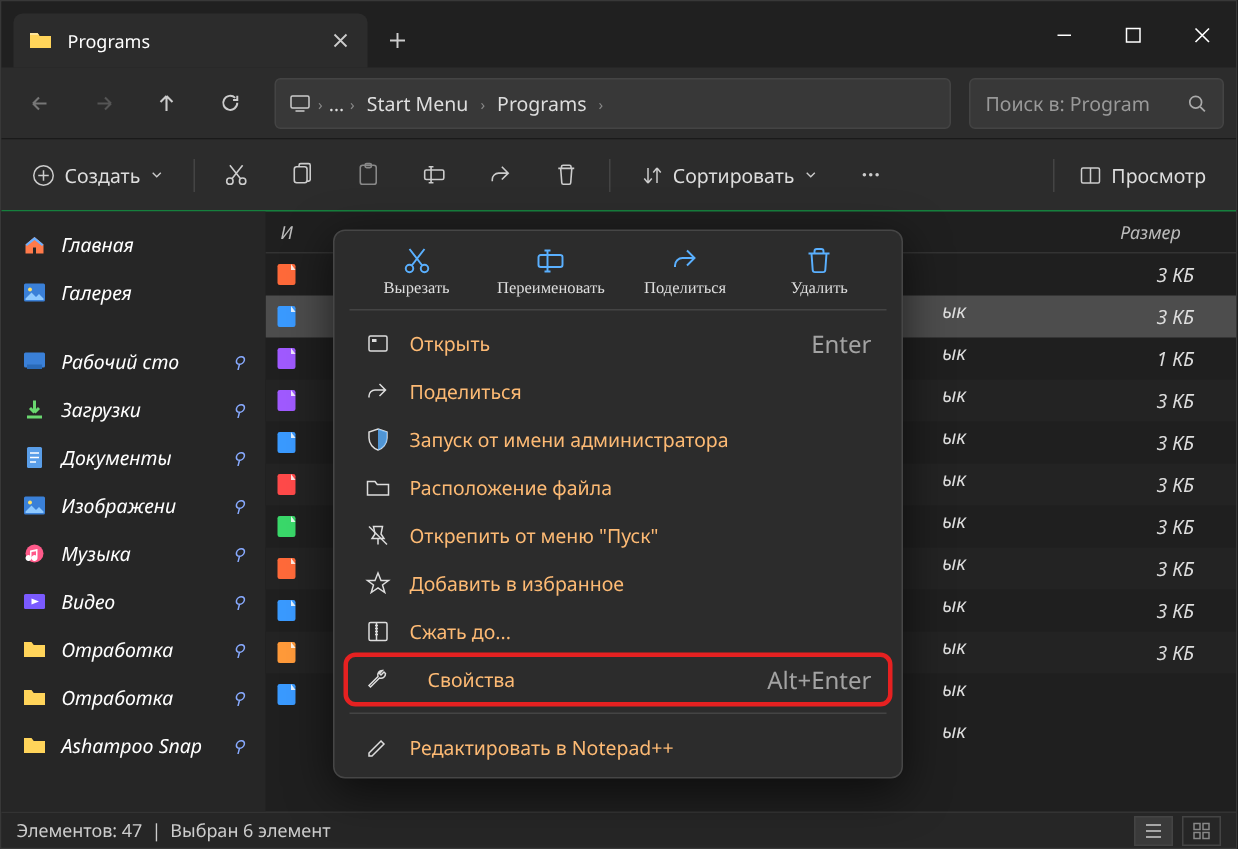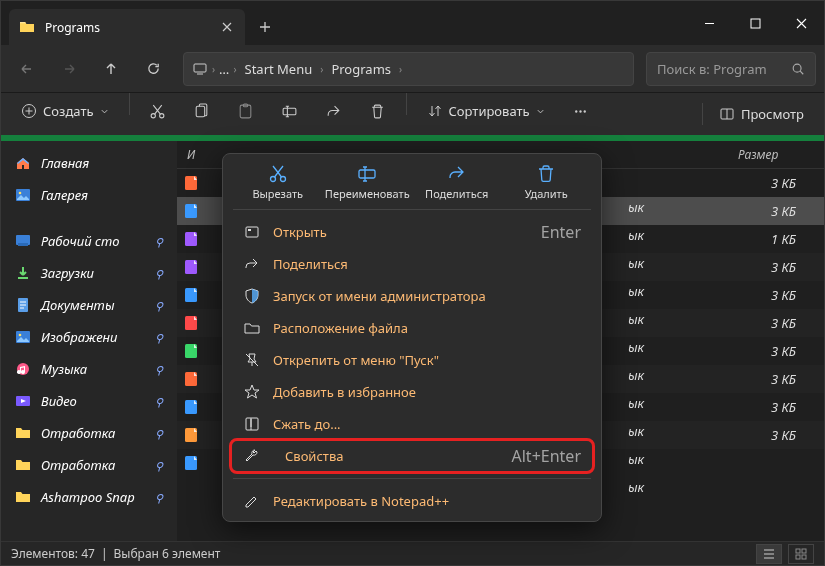--- a/index.html
+++ b/index.html
@@ -20,60 +20,60 @@
   .navbar { height: 48px; background: #2c2c2c; display: flex; align-items: center; padding: 0 8px; gap: 6px; border-bottom: 1px solid #1a1a1a; }
   .navbtn { width: 36px; height: 36px; display: flex; align-items: center; justify-content: center; color: #aaa; border-radius: 4px; }
   .navbtn.dim { color: #555; }
   .addrbar { flex: 1; height: 34px; background: #383838; border: 1px solid #444; border-radius: 4px; display: flex; align-items: center; padding: 0 8px; gap: 4px; margin: 0 6px; color: #ddd; }
   .crumb { display: flex; align-items: center; gap: 4px; padding: 0 4px; height: 30px; }
   .chev { color: #888; font-size: 10px; }
   .searchbox { width: 170px; height: 34px; background: #383838; border: 1px solid #444; border-radius: 4px; display: flex; align-items: center; padding: 0 10px; gap: 8px; color: #999; }
   .searchbox span { flex: 1; white-space: nowrap; overflow: hidden; }
 
   
-  .toolbar { height: 48px; background: #2c2c2c; display: flex; padding: 0 8px; gap: 4px; border-bottom: 6px solid #15803d; position: relative; }
+  .toolbar { height: 48px; background: #2c2c2c; display: flex; align-items: center; padding: 0 8px; gap: 4px; border-bottom: 1px solid #15803d; position: relative; }
   .tbtn { height: 36px; min-width: 40px; display: flex; align-items: center; justify-content: center; padding: 0 8px; border-radius: 4px; gap: 6px; color: #ddd; }
   .tbtn.txt { padding: 0 12px; }
   .divider { width: 1px; height: 22px; background: #444; margin: 0 4px; }
   .toolbar .right { margin-left: auto; display: flex; align-items: center; }
 
   
   .body { flex: 1; display: flex; min-height: 0; background: #1f1f1f; font-style: italic; }
   .sidebar { width: 176px; background: #262626; overflow: hidden; padding: 6px 0; position:relative; }
   .sbitem { height: 32px; display: flex; align-items: center; padding: 0 14px; gap: 10px; color: #fff; font-size: 13px; }
   .sbitem .ico { width: 16px; height: 16px; flex-shrink: 0; }
   .sbitem .pin { margin-left: auto; color: #8af; font-size: 11px; }
   .sbgap { height: 14px; }
 
   .content { flex: 1; display: flex; flex-direction: column; min-height: 0; }
   .cols { height: 28px; display: flex; align-items: center; color: #bbb; font-size: 12px; padding: 0 6px; border-bottom: 1px solid #333; }
   .col-name { width: 38px; padding-left: 4px; }
   .col-type { margin-left: auto; width: 110px; }
-  .col-size { width: 80px; text-align: left; padding-right: 22px; }
+  .col-size { width: 80px; text-align: center; padding-right: 22px; }
 
   .list { flex: 1; overflow: hidden; position: relative; }
   .row { height: 28px; display: flex; align-items: center; padding: 0 6px; color: #fff; }
   .row .fico { width: 16px; height: 16px; margin-right: 8px; flex-shrink: 0; }
   .row .fname { flex: 1; white-space: nowrap; overflow: hidden; }
   .row .ftype { width: 110px; white-space: nowrap; overflow: hidden; color: #ddd; margin-top: 47px; }
   .row .fsize { width: 80px; text-align: right; padding-right: 22px; color: #ddd; }
   .row.sel { background: #4d4d4d; }
   .row:nth-child(even):not(.sel) { background: #232323; }
 
   .status { height: 24px; border-top: 1px solid #333; display: flex; align-items: center; padding: 0 10px; color: #ccc; font-size: 12px; gap: 6px; background:#262626;text-align:right; }
   .status .spacer { flex: 1; }
   .viewbtn { width: 26px; height: 20px; display:flex; align-items:center; justify-content:center; border:1px solid #444; }
   .viewbtn.active { background:#3a3a3a; }
 
   
   .ctx { position: absolute; left: 222px; top: 153px; width: 380px; background: #2c2c2c; border: 1px solid #464646; border-radius: 8px; box-shadow: 0 8px 30px rgba(0,0,0,0.6); padding: 6px 4px 4px; z-index: 10; }
   .ctx-actions { display: flex; justify-content: space-around; padding: 2px 6px 0px; }
   .ctx-act { display: flex; flex-direction: column; align-items: center; gap: 2px; width: 72px; padding: 2px 0; border-radius: 4px; }
   .ctx-act .ai { width: 20px; height: 20px; color: #5ab0ff; display:flex; align-items:center; justify-content:center; }
-  .ctx-act .al { font-size: 11px; color: #ddd; white-space: nowrap; }
+  .ctx-act .al { font-size: 11px; color: #ddd; white-space: nowrap; font-family: Liberation Serif, serif; }
   .ctx-actions .ctx-act:first-child .ai { color:#5ab0ff; }
   .ctx-sep { height: 1px; background: #444; margin: 6px 6px; }
   .ctx-item { height: 32px; display: flex; align-items: center; padding: 0 12px; gap: 12px; border-radius: 4px; margin: 0 4px; }
   .ctx-item .ci { width: 18px; height: 18px; color: #ddd; display:flex; align-items:center; justify-content:center; flex-shrink:0; }
   .ctx-item .cl { flex: 1; color: #fdba74; font-size: 13px; }
   .ctx-item .ck { color: #a3a3a3; font-size: 16px; }
   .ctx-item.hl { outline: 3px solid #e62121; outline-offset: -1px; border-radius: 6px; gap: 24px; }
 
   svg { display:block; }
   .folder-ico { fill:#ffd45a; }

